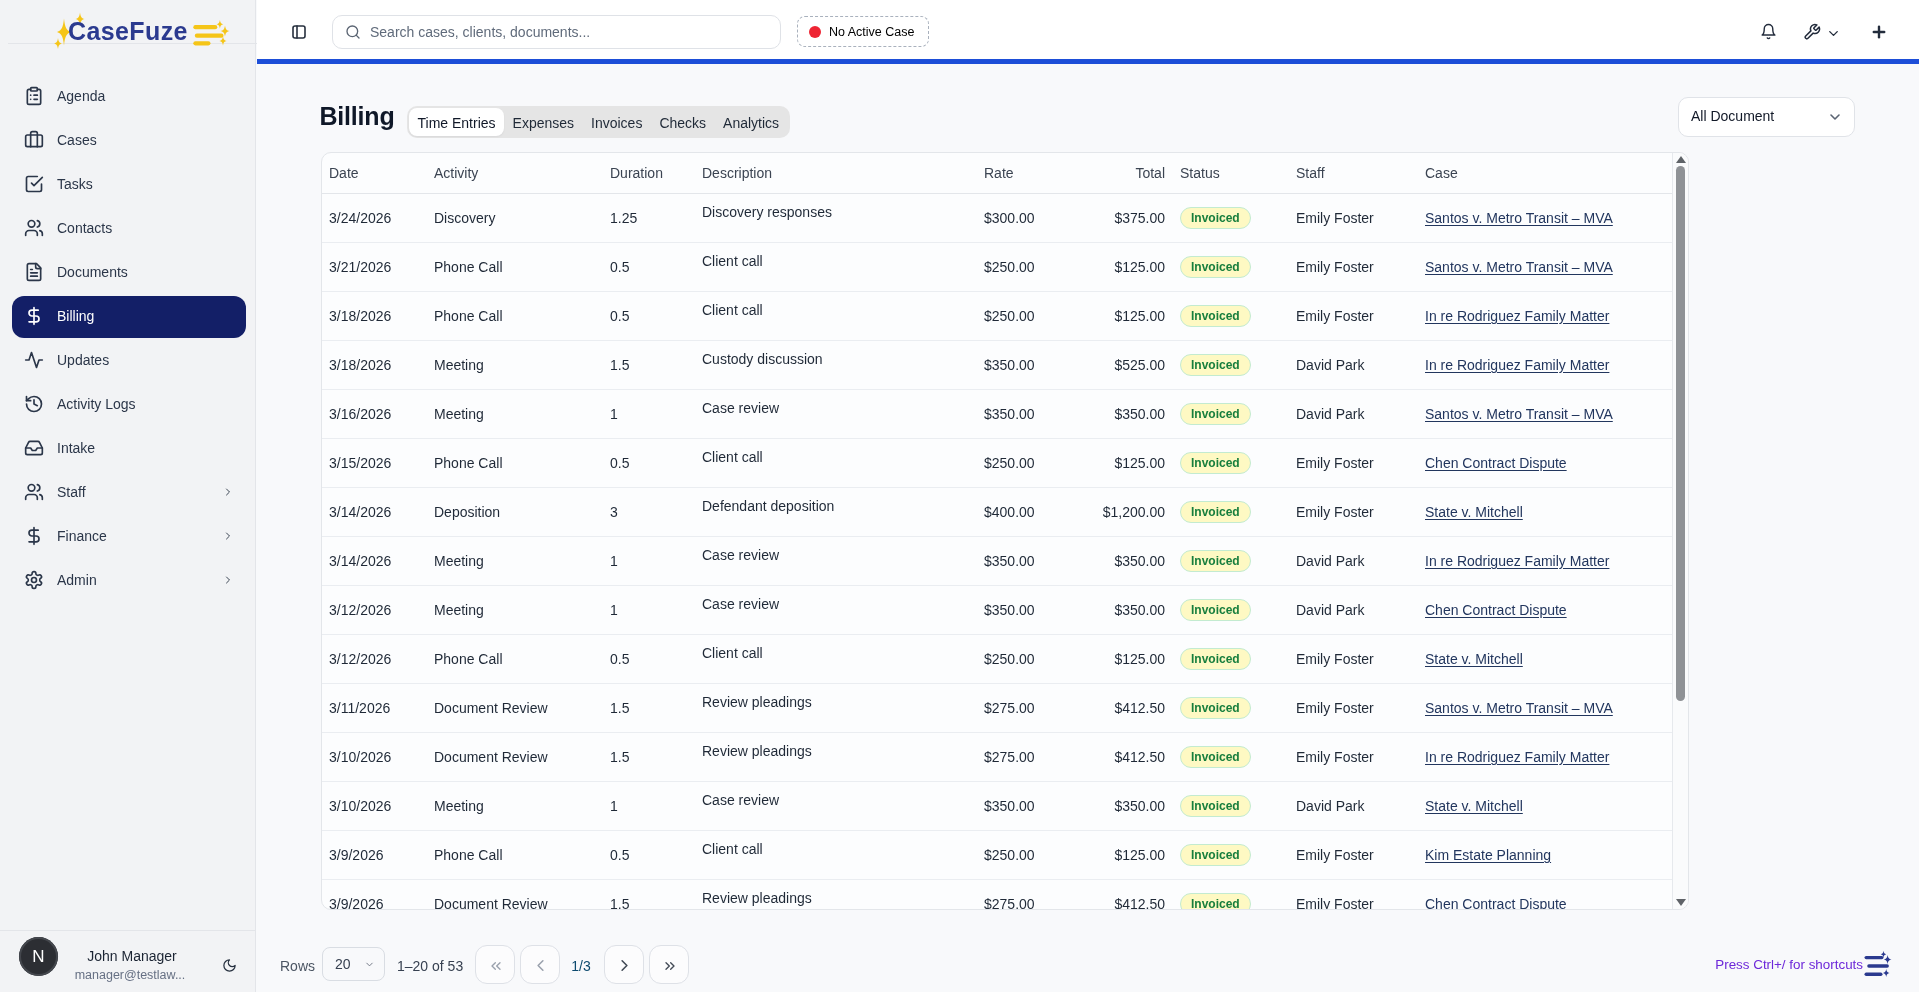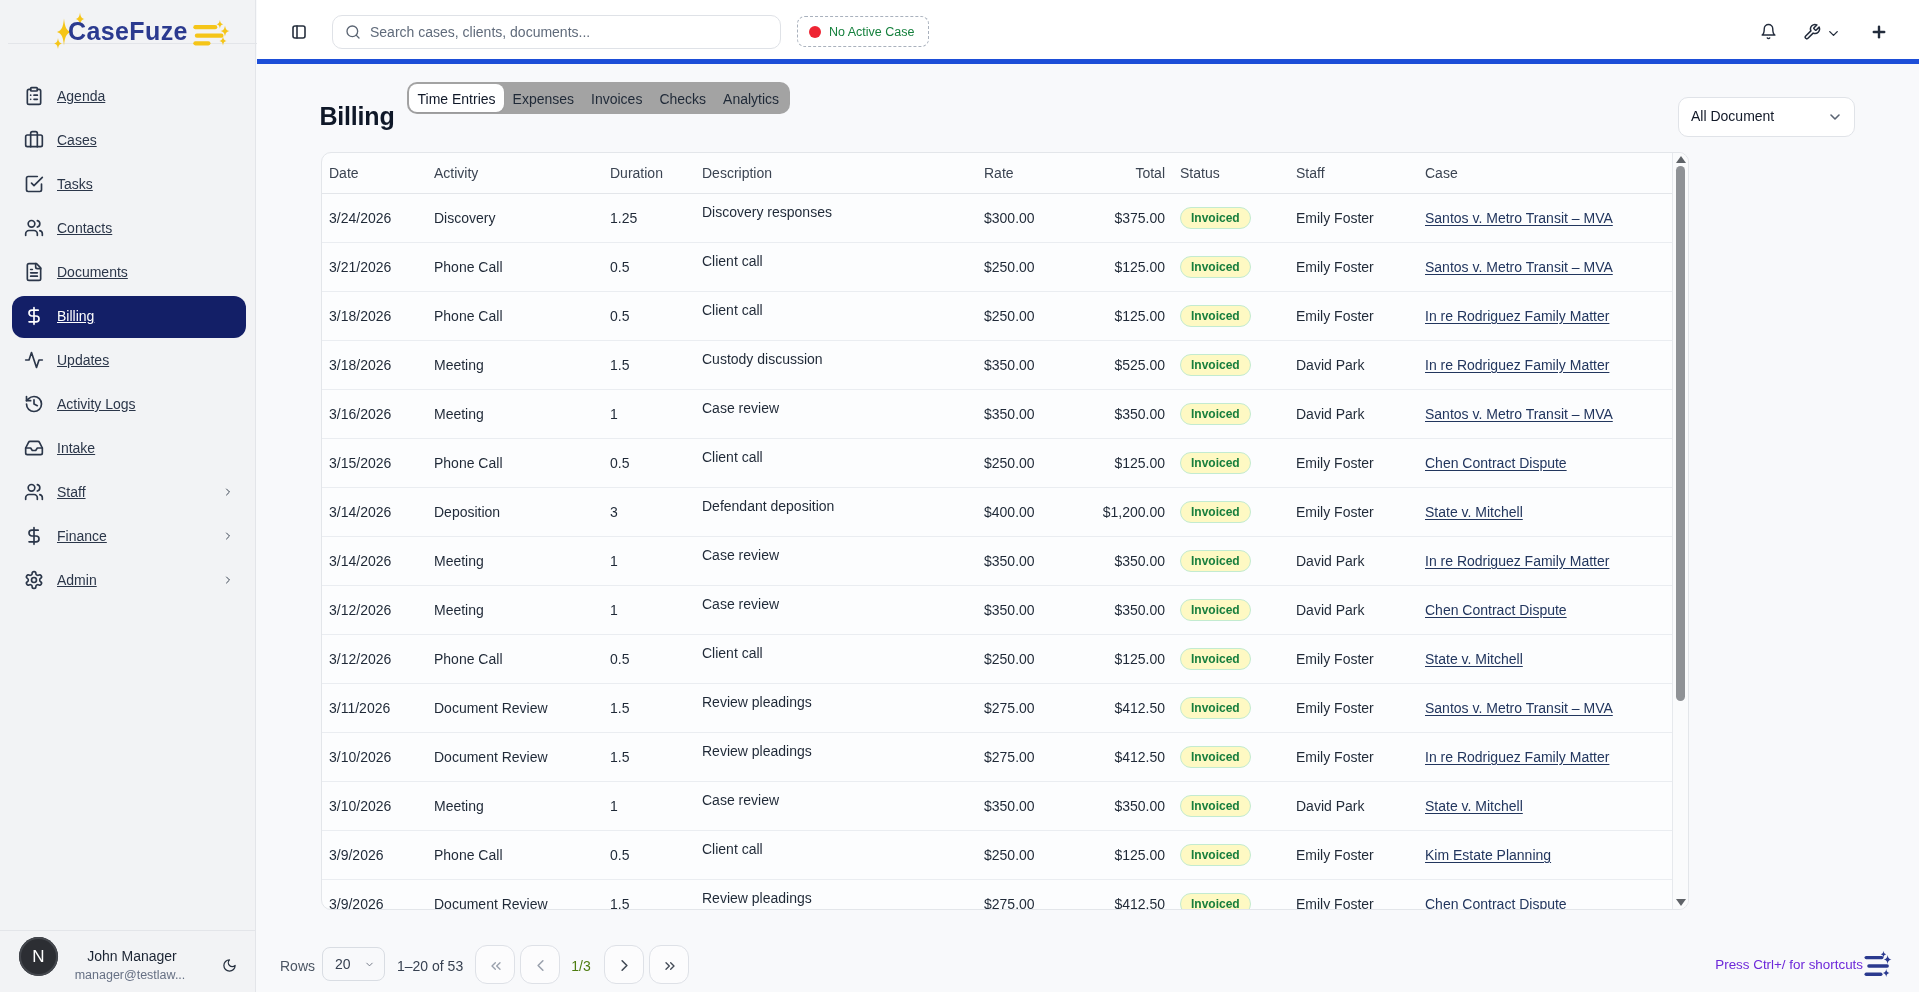--- a/index.html
+++ b/index.html
@@ -5,45 +5,45 @@
 * { margin:0; padding:0; box-sizing:border-box; }
 html,body { width:1919px; height:992px; overflow:hidden; font-family:"Liberation Sans", sans-serif; background:#f8f9fb; }
 svg.ic { fill:none; stroke:currentColor; stroke-width:2; stroke-linecap:round; stroke-linejoin:round; }
 
 
 #sidebar { position:absolute; left:0; top:0; width:256px; height:992px; background:#f2f3f5; border-right:1px solid #e3e5e9; }
 #sidehead { position:absolute; left:8px; top:0; width:255px; height:44px; border-bottom:1px solid #e3e5e9;padding-left:19px; }
 #nav { position:absolute; left:0; top:74px; width:255px; }
 .nitem { position:relative; height:44px; color:#2b3649; }
 .nitem .nic { position:absolute; left:24px; top:12px; width:20px; height:20px; }
-.nitem .nlabel { position:absolute; left:57px; top:0; line-height:44px; font-size:14px;text-decoration:underline; }
+.nitem .nlabel { position:absolute; left:57px; top:0; line-height:44px; font-size:14px; }
 .nitem .nchev { position:absolute; left:222px; top:16px; width:12px; height:12px; color:#3b4553; }
 .nitem.active { color:#ffffff; }
 .nitem.active .pill { position:absolute; left:12px; top:2px; width:234px; height:42px; background:#131f67; border-radius:12px; }
 .nitem.active .nic, .nitem.active .nlabel { z-index:1; }
 #sidefoot { position:absolute; left:0; top:930px; width:255px; height:62px; border-top:1px solid #e3e5e9; }
 #avatar { position:absolute; left:19px; top:6px; width:39px; height:39px; border-radius:50%; background:#2c2e33; box-shadow:inset 0 0 0 2px #44474d; color:#fff; font-size:17px; text-align:center; line-height:39px; }
 #uname { position:absolute; left:54px; top:17px; width:156px; text-align:center; font-size:14px; color:#1b2433; }
 #uemail { position:absolute; left:52px; top:37px; width:156px; text-align:center; font-size:12.5px; color:#667084; }
 #moon { position:absolute; left:222px; top:27px; width:15px; height:15px; color:#26303f; }
 
 
 #topbar { position:absolute; left:257px; top:0; width:1662px; height:64px; background:#ffffff; border-bottom:5px solid #1d4ed8; }
 #toggle { position:absolute; left:34px; top:24px; width:16px; height:16px; color:#27303e; }
 #searchbox { position:absolute; left:75px; top:15px; width:449px; height:34px; border:1px solid #dfe2e7; border-radius:10px; background:#fff; }
 #searchbox .sic { position:absolute; left:12px; top:8px; width:16px; height:16px; color:#5a6472; }
 #searchbox .ph { position:absolute; left:37px; top:0; line-height:33px; font-size:14px; color:#606b7b; }
 #nocase { position:absolute; left:540px; top:16px; width:132px; height:31px; border:1px dashed #a9b1bd; border-radius:8px; }
 #nocase .dot { position:absolute; left:11px; top:9px; width:12px; height:12px; border-radius:50%; background:#ee2433; }
-#nocase .t { position:absolute; left:31px; top:0; line-height:31px; font-size:12.5px; color:#15803d; }
+#nocase .t { position:absolute; left:31px; top:0; line-height:31px; font-size:12.5px; color:#000000; }
 .tbic { position:absolute; color:#232c3c; }
 
 
 #heading { position:absolute; left:319.5px; top:102px; font-size:25px; font-weight:bold; color:#0f1828; letter-spacing:-0.2px; }
-#tabs { position:absolute; left:407px; top:82px; height:32px; background:#a3a3a3; border-radius:10px; padding:2px; white-space:nowrap; }
+#tabs { position:absolute; left:407px; top:106px; height:32px; background:#e5e5e5; border-radius:10px; padding:2px; white-space:nowrap; }
 .tab { display:inline-block; height:28px; line-height:30px; padding:0 8.5px; font-size:14px; color:#1f2937; border-radius:8px; }
 .tab.on { background:#fff; box-shadow:0 1px 2px rgba(16,24,40,.06); color:#101828; }
 #filter { position:absolute; left:1678px; top:97px; width:177px; height:40px; background:#fff; border:1px solid #e0e3e8; border-radius:10px; }
 #filter .t { position:absolute; left:12px; top:0; line-height:36px; font-size:14px; color:#111827; }
 #filter .ch { position:absolute; right:11.5px; top:11px; width:16px; height:16px; color:#5a6472; stroke-width:2.4; }
 
 
 #table { position:absolute; left:321px; top:152px; width:1368px; height:758px; background:#fcfdfe; border:1px solid #e3e6ea; border-radius:10px; overflow:hidden; }
 #thead { position:absolute; left:0; top:0; width:1518px; height:41px; border-bottom:1px solid #e3e6ea; }
 .hc { position:absolute; top:0; line-height:41px; font-size:14px; color:#3b4452; }
@@ -71,21 +71,21 @@
 #pag { position:absolute; left:0px; top:940px; width:1919px; height:52px; font-size:14px; color:#4b5563; }
 #pag .rows { position:absolute; left:280px; top:18px; }
 #pag .sel { position:absolute; left:322px; top:7px; width:63px; height:34px; border:1px solid #d9dde3; border-radius:8px; }
 #pag .sel .t { position:absolute; left:12px; top:0; line-height:32px; color:#374151; }
 #pag .sel .ch { position:absolute; right:9px; top:11px; width:11px; height:11px; color:#6b7280; }
 #pag .range { position:absolute; left:397px; top:18px; color:#374151; }
 .pbtn { position:absolute; top:5px; width:40px; height:39px; border:1px solid #dee1e7; border-radius:12px; background:#fcfcfd; }
 .pbtn svg { position:absolute; left:10px; top:10px; width:19px; height:19px; color:#424a56; stroke-width:2; }
 .pbtn.dis svg { color:#9aa1ad; }
 
-#pag .cur { position:absolute; left:565px; top:18px; width:32px; text-align:center; color:#4d7c0f; }
+#pag .cur { position:absolute; left:565px; top:18px; width:32px; text-align:center; color:#0c4a6e; }
 #shortcut { position:absolute; left:1560px; top:957px; width:303px; text-align:right; font-size:13.4px; color:#6d28d9; }
 #shicon { position:absolute; }
 </style>
 </head>
 <body>
 
 <div id="sidebar">
   <div id="sidehead">
       <svg width="195" height="52" viewBox="0 0 195 52" style="position:absolute;left:34px;top:6px">
 <path fill="#f5c518" d="M22.0,12.5 C23.0,21.7 24.2,24.1 29.0,26.0 C24.2,27.9 23.0,30.3 22.0,39.5 C21.0,30.3 19.8,27.9 15.0,26.0 C19.8,24.1 21.0,21.7 22.0,12.5 Z"></path>

